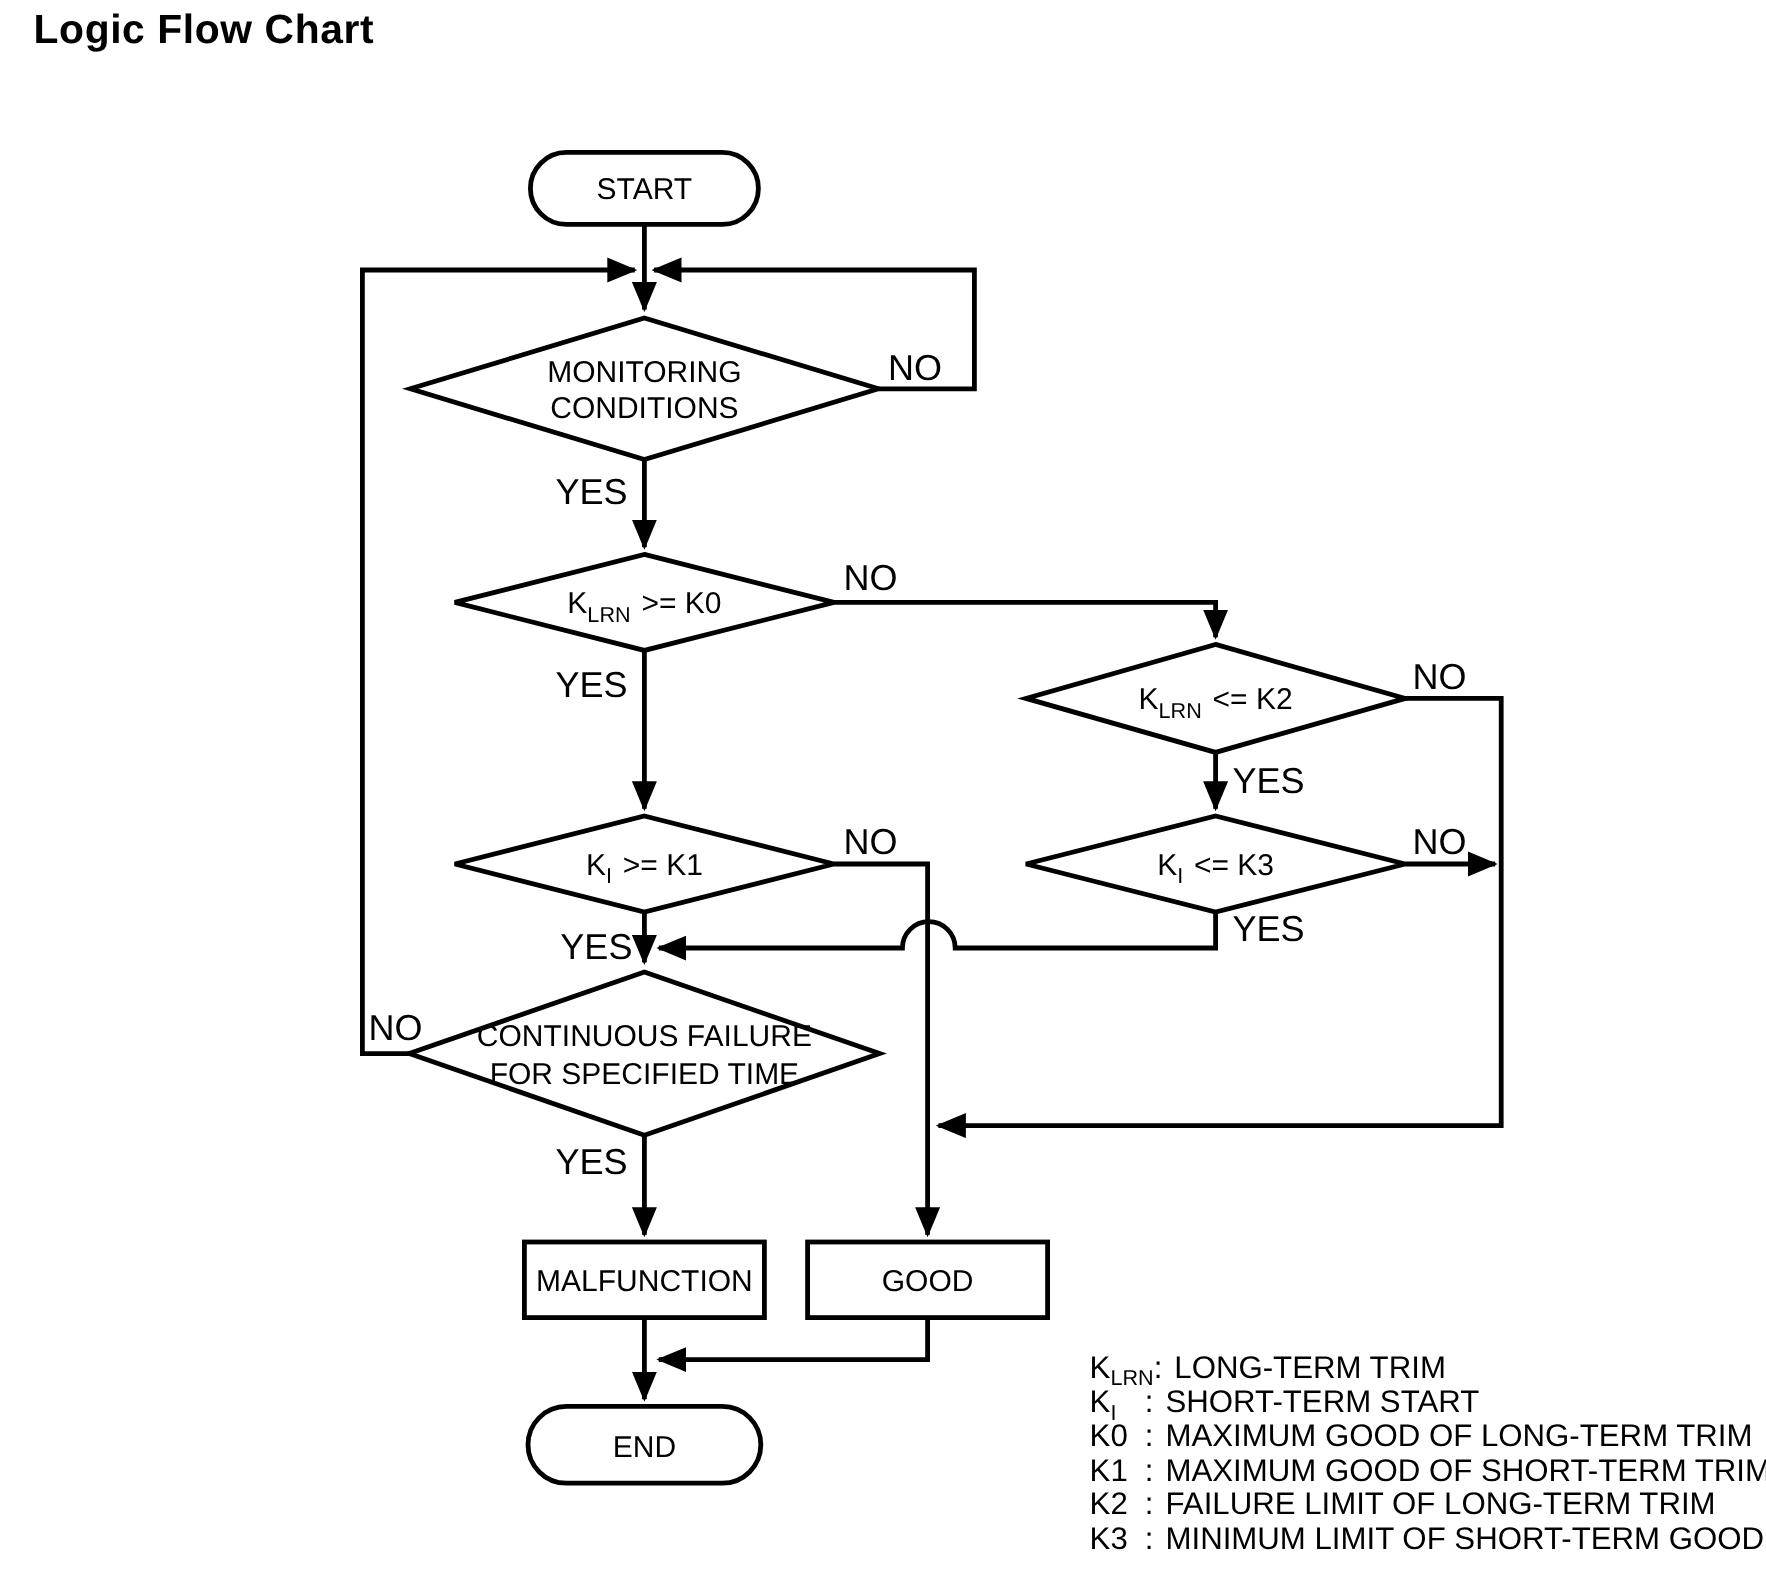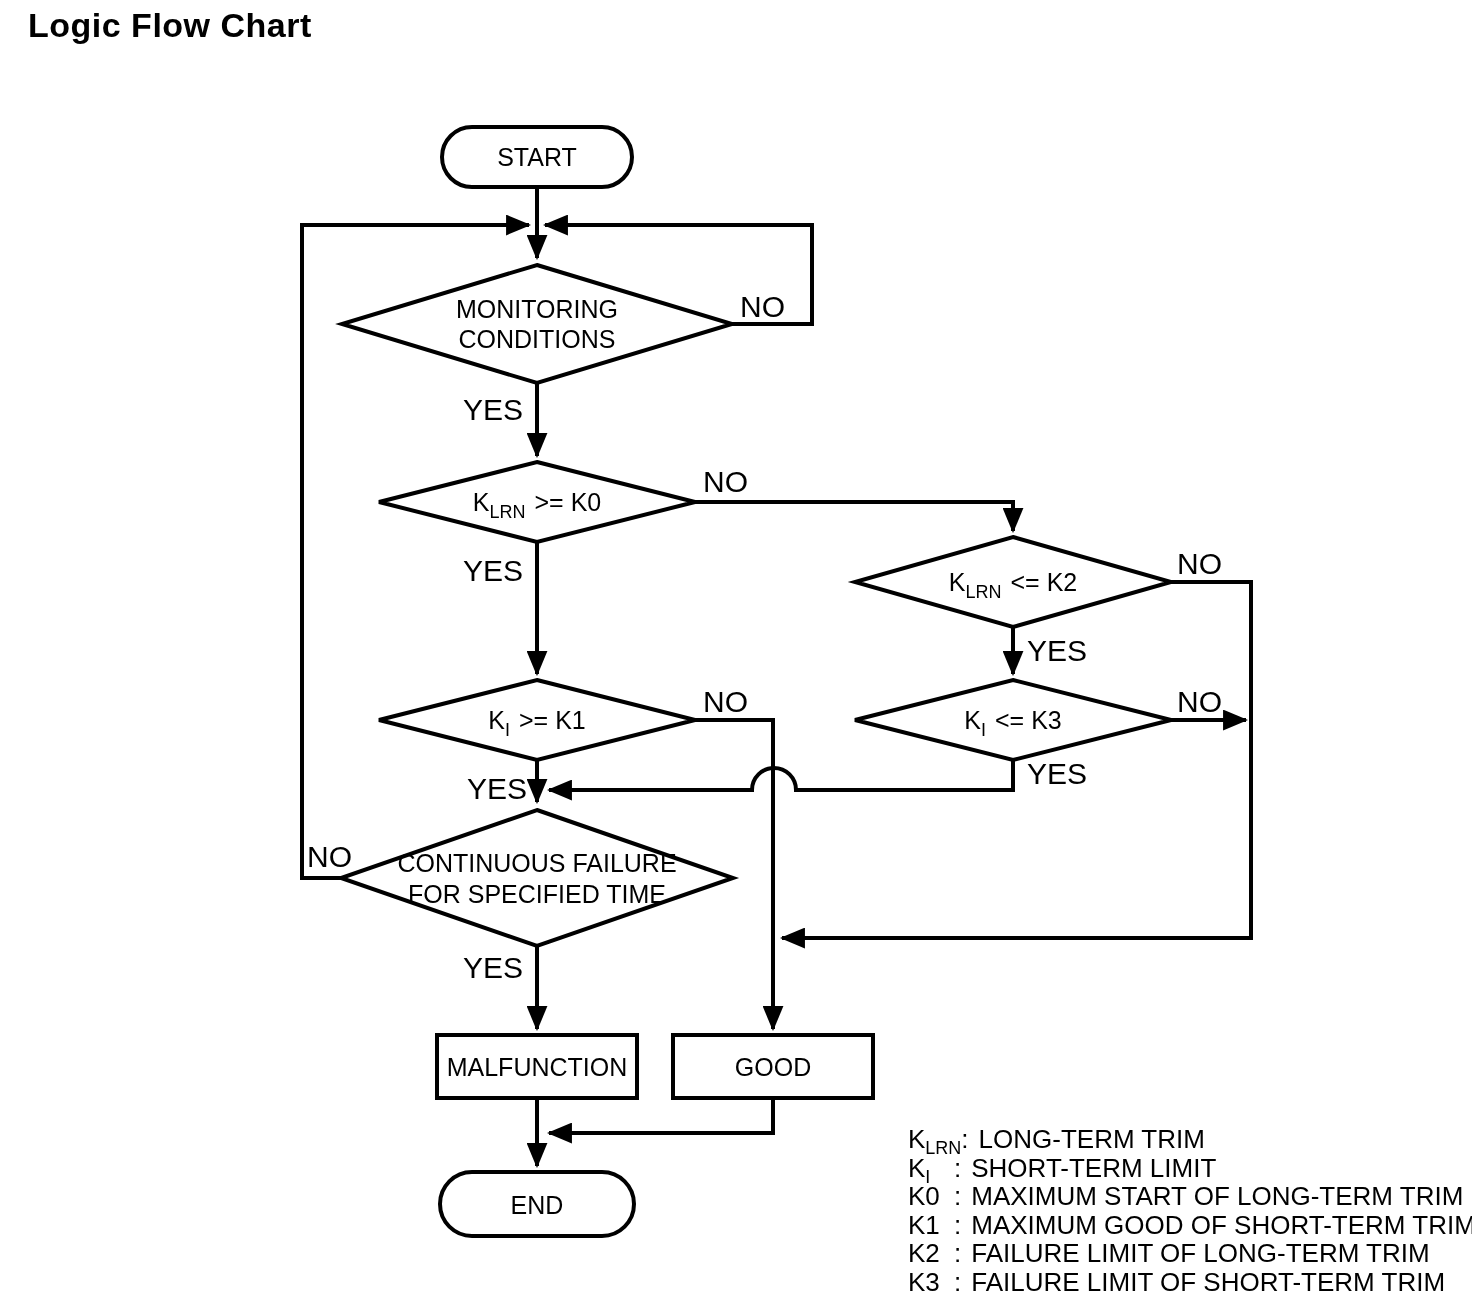--- a/index.html
+++ b/index.html
@@ -121,37 +121,37 @@
 
   <div id="legend">
     <div class="legend-row">
       <span class="legend-sym"><span>K</span><sub>LRN</sub></span>
         <span class="legend-sep">:</span>
         <span class="legend-text">LONG-TERM TRIM</span>
     </div>
     <div class="legend-row">
       <span class="legend-sym"><span>K</span><sub>I</sub></span>
         <span class="legend-sep">:</span>
-        <span class="legend-text">SHORT-TERM LIMIT</span>
+        <span class="legend-text">SHORT-TERM START</span>
     </div>
     <div class="legend-row">
       <span class="legend-sym"><span>K0</span><sub></sub></span>
         <span class="legend-sep">:</span>
-        <span class="legend-text">MAXIMUM START OF LONG-TERM TRIM</span>
+        <span class="legend-text">MAXIMUM GOOD OF LONG-TERM TRIM</span>
     </div>
     <div class="legend-row">
       <span class="legend-sym"><span>K1</span><sub></sub></span>
         <span class="legend-sep">:</span>
         <span class="legend-text">MAXIMUM GOOD OF SHORT-TERM TRIM</span>
     </div>
     <div class="legend-row">
       <span class="legend-sym"><span>K2</span><sub></sub></span>
         <span class="legend-sep">:</span>
         <span class="legend-text">FAILURE LIMIT OF LONG-TERM TRIM</span>
     </div>
     <div class="legend-row">
       <span class="legend-sym"><span>K3</span><sub></sub></span>
         <span class="legend-sep">:</span>
-        <span class="legend-text">FAILURE LIMIT OF SHORT-TERM TRIM</span>
+        <span class="legend-text">MINIMUM LIMIT OF SHORT-TERM GOOD</span>
     </div>
   </div>
 
 </div>
 
 </body></html>

